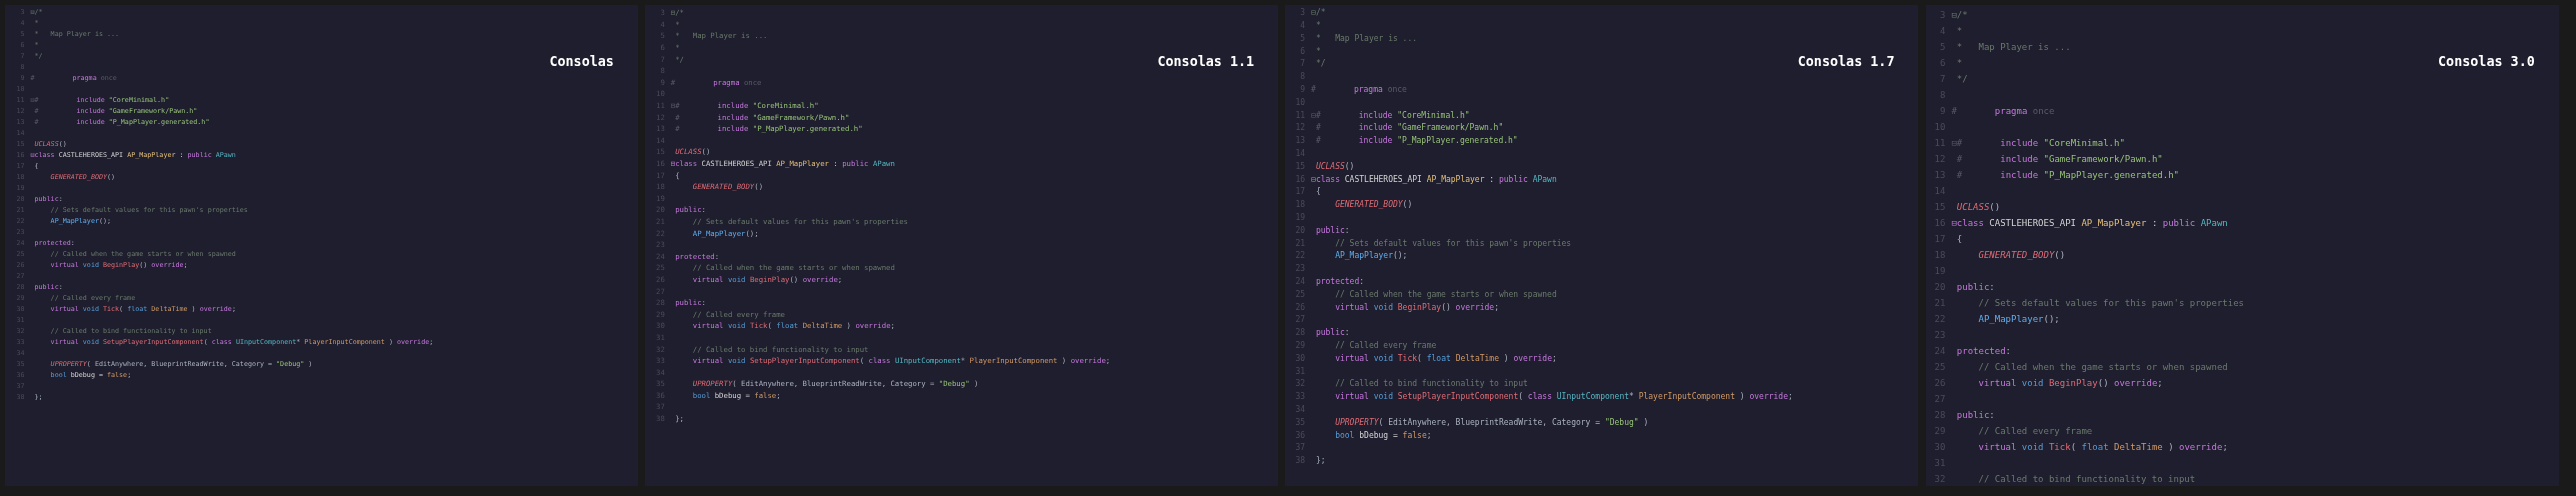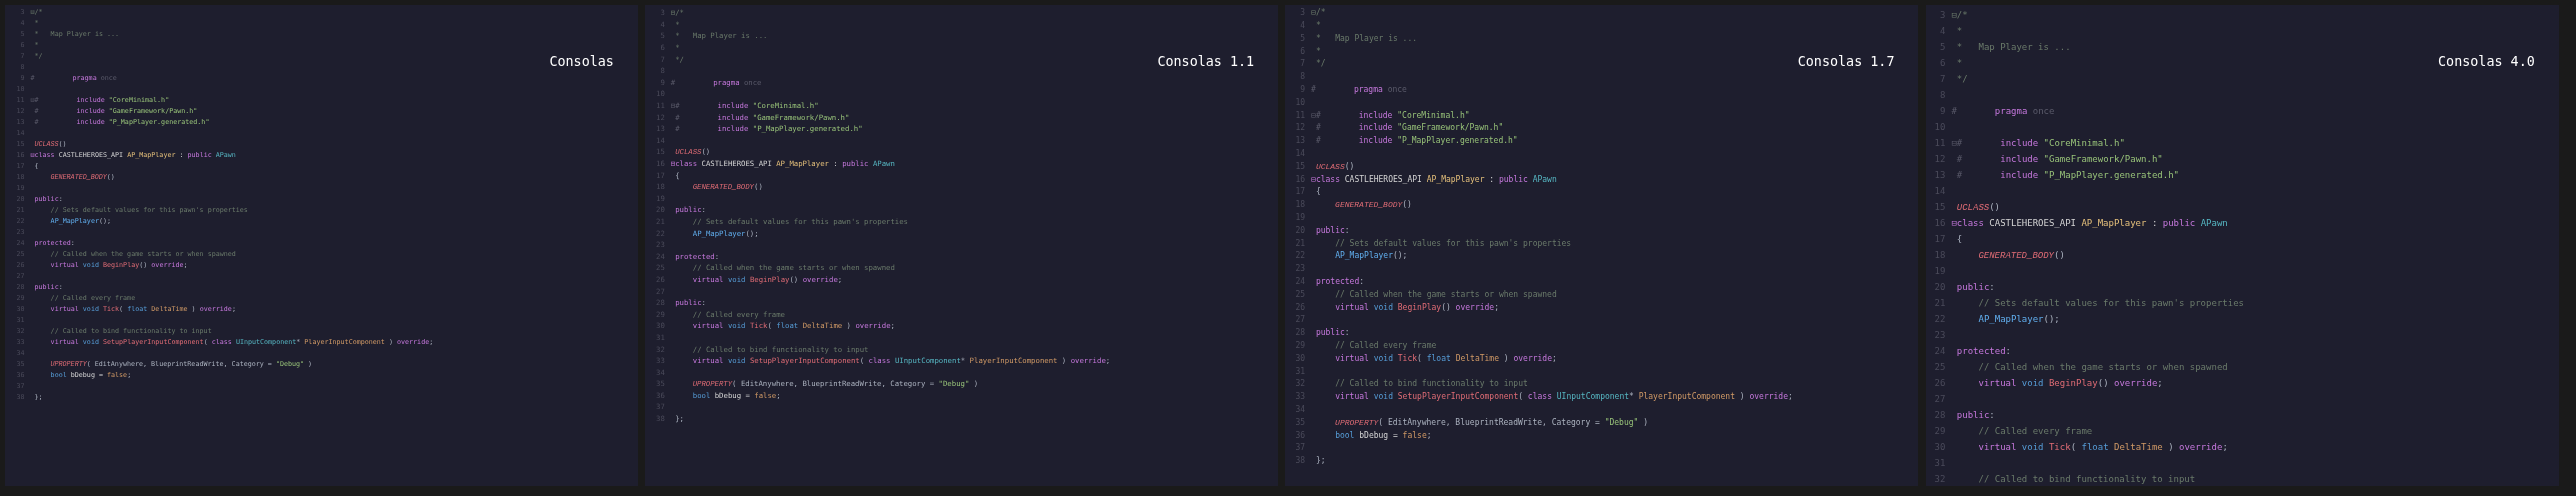--- a/index.html
+++ b/index.html
@@ -22,21 +22,21 @@
   height: 481px;
   overflow: hidden;
   flex-shrink: 0;
 }
 .panel-title {
   position: absolute;
   top: 49px;
   right: 24px;
   color: #ffffff;
   font-size: 13.4px;
-  font-weight: normal;
+  font-weight: bold;
   z-index: 10;
 }
 .code-area {
   display: flex;
   font-size: 6.7px;
   line-height: 11px;
   padding-top: 2.4px;
 }
 .gutter {
   width: 25.6px;
@@ -49,21 +49,21 @@
 .gutter div { height: 11px; }
 .code {
   flex: 1;
   white-space: pre;
 }
 .code .line { height: 11px; display: block; }
 .c-comment { color: #6a7a6a; }
 .c-preproc { color: #5a5a6a; }
 .c-preproc-kw { color: #c678dd; margin-left: 38px; }
 .c-string { color: #98c379; }
-.c-macro { color: #e06c75; font-style: italic; font-family: Liberation Mono, monospace; }
+.c-macro { color: #e06c75; font-style: italic; }
 .c-keyword { color: #c678dd; }
 .c-keyword2 { color: #569cd6; }
 .c-access { color: #c678dd; }
 .c-type { color: #56b6c2; }
 .c-class { color: #e5c07b; }
 .c-func { color: #61afef; }
 .c-funcov { color: #e06c75; }
 .c-param { color: #d19a66; }
 .c-ident { color: #d4d4d4; }
 .c-bool { color: #d19a66; text-align: right; }
@@ -211,21 +211,21 @@
           <div>34</div>
           <div>35</div>
           <div>36</div>
           <div>37</div>
           <div>38</div>
         </div>
         <div class="code"><span class="line"><span class="c-comment">⊟/*</span></span><span class="line"><span class="c-comment"> *</span></span><span class="line"><span class="c-comment"> *   Map Player is ...</span></span><span class="line"><span class="c-comment"> *</span></span><span class="line"><span class="c-comment"> */</span></span><span class="line">&nbsp;</span><span class="line"><span class="c-preproc">#</span><span class="c-preproc-kw">pragma</span><span class="c-preproc"> once</span></span><span class="line">&nbsp;</span><span class="line"><span class="c-preproc">⊟#</span><span class="c-preproc-kw">include</span><span class="c-ident"> </span><span class="c-string">"CoreMinimal.h"</span></span><span class="line"><span class="c-preproc"> #</span><span class="c-preproc-kw">include</span><span class="c-ident"> </span><span class="c-string">"GameFramework/Pawn.h"</span></span><span class="line"><span class="c-preproc"> #</span><span class="c-preproc-kw">include</span><span class="c-ident"> </span><span class="c-string">"P_MapPlayer.generated.h"</span></span><span class="line">&nbsp;</span><span class="line"><span class="c-macro"> UCLASS</span><span class="c-punct">()</span></span><span class="line"><span class="c-keyword">⊟class</span><span class="c-ident"> CASTLEHEROES_API </span><span class="c-class">AP_MapPlayer</span><span class="c-ident"> : </span><span class="c-keyword">public</span><span class="c-ident"> </span><span class="c-type">APawn</span></span><span class="line"><span class="c-punct"> {</span></span><span class="line"><span class="c-macro">     GENERATED_BODY</span><span class="c-punct">()</span></span><span class="line">&nbsp;</span><span class="line"><span class="c-access"> public</span><span class="c-punct">:</span></span><span class="line"><span class="c-comment">     // Sets default values for this pawn's properties</span></span><span class="line"><span class="c-func">     AP_MapPlayer</span><span class="c-punct">();</span></span><span class="line">&nbsp;</span><span class="line"><span class="c-access"> protected</span><span class="c-punct">:</span></span><span class="line"><span class="c-comment">     // Called when the game starts or when spawned</span></span><span class="line"><span class="c-keyword">     virtual</span><span class="c-ident"> </span><span class="c-keyword2">void</span><span class="c-ident"> </span><span class="c-funcov">BeginPlay</span><span class="c-punct">() </span><span class="c-keyword">override</span><span class="c-punct">;</span></span><span class="line">&nbsp;</span><span class="line"><span class="c-access"> public</span><span class="c-punct">:</span></span><span class="line"><span class="c-comment">     // Called every frame</span></span><span class="line"><span class="c-keyword">     virtual</span><span class="c-ident"> </span><span class="c-keyword2">void</span><span class="c-ident"> </span><span class="c-funcov">Tick</span><span class="c-punct">( </span><span class="c-keyword2">float</span><span class="c-ident"> </span><span class="c-param">DeltaTime</span><span class="c-punct"> ) </span><span class="c-keyword">override</span><span class="c-punct">;</span></span><span class="line">&nbsp;</span><span class="line"><span class="c-comment">     // Called to bind functionality to input</span></span><span class="line"><span class="c-keyword">     virtual</span><span class="c-ident"> </span><span class="c-keyword2">void</span><span class="c-ident"> </span><span class="c-funcov">SetupPlayerInputComponent</span><span class="c-punct">( </span><span class="c-keyword">class</span><span class="c-ident"> </span><span class="c-type">UInputComponent</span><span class="c-punct">* </span><span class="c-param">PlayerInputComponent</span><span class="c-punct"> ) </span><span class="c-keyword">override</span><span class="c-punct">;</span></span><span class="line">&nbsp;</span><span class="line"><span class="c-macro">     UPROPERTY</span><span class="c-punct">( EditAnywhere, BlueprintReadWrite, Category = </span><span class="c-string">"Debug"</span><span class="c-punct"> )</span></span><span class="line"><span class="c-keyword2">     bool</span><span class="c-ident"> bDebug = </span><span class="c-bool">false</span><span class="c-punct">;</span></span><span class="line">&nbsp;</span><span class="line"><span class="c-punct"> };</span></span></div>
       </div>
     </div>
     <div class="panel sz-4_0">
-      <div class="panel-title">Consolas 4.0</div>
+      <div class="panel-title">Consolas 3.0</div>
       <div class="code-area">
         <div class="gutter">
           <div>3</div>
           <div>4</div>
           <div>5</div>
           <div>6</div>
           <div>7</div>
           <div>8</div>
           <div>9</div>
           <div>10</div>

